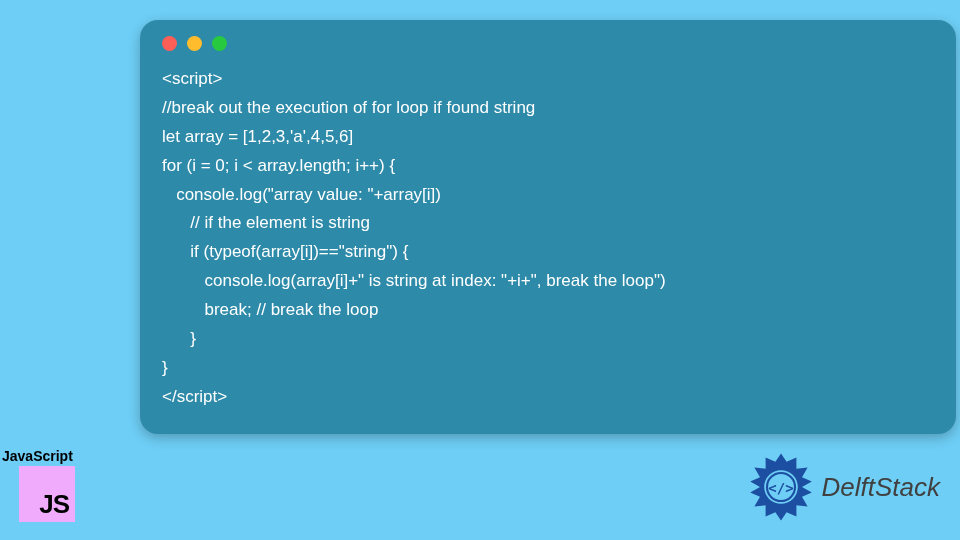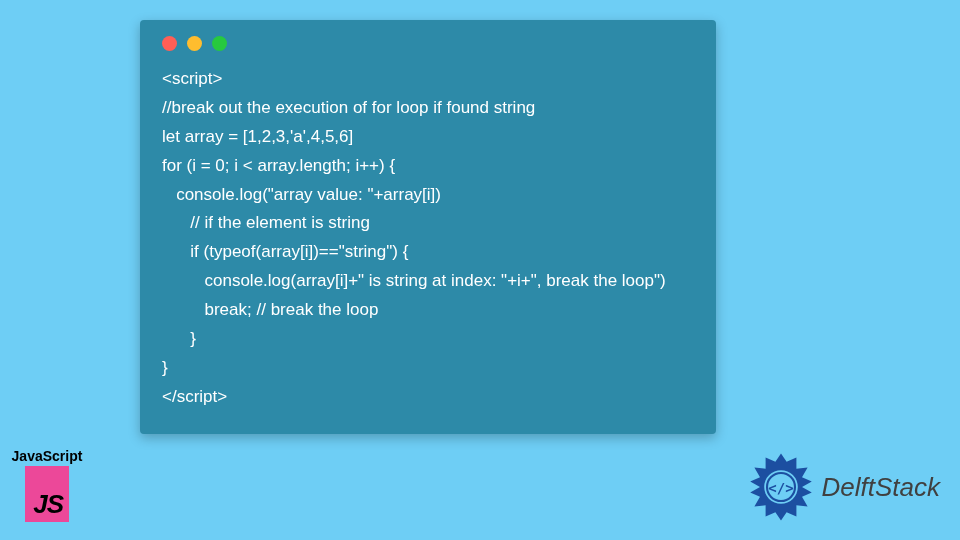--- a/index.html
+++ b/index.html
@@ -8,23 +8,23 @@
     height: 540px;
     background: #6ECEF5;
     font-family: Arial, Helvetica, sans-serif;
     position: relative;
     overflow: hidden;
   }
   .code-window {
     position: absolute;
     left: 140px;
     top: 20px;
-    width: 576px;
+    width: 816px;
     background: #2D8AA8;
-    border-radius: 4px;
+    border-radius: 18px;
     box-shadow: 0 4px 12px rgba(0,0,0,0.25);
     padding: 16px 22px 22px 22px;
   }
   .traffic-lights {
     display: flex;
     gap: 10px;
     margin-bottom: 14px;
   }
   .dot {
     width: 15px;
@@ -40,35 +40,33 @@
     line-height: 1.7;
     font-family: Arial, Helvetica, sans-serif;
     white-space: pre;
     overflow: hidden;
   }
   .js-badge {
     position: absolute;
     left: 2px;
     top: 448px;
     width: 90px;
-    text-align: center;
   }
   .js-badge .label {
     font-size: 14px;
     font-weight: bold;
     color: #000;
     margin-bottom: 2px;
   }
   .js-logo {
-    width: 44px;
+    width: 56px;
     height: 56px;
-    background: #ec4899;
+    background: #f0abfc;
     margin: 0 auto;
     position: relative;
-    font-style: italic;
   }
   .js-logo .text {
     position: absolute;
     bottom: 2px;
     right: 6px;
     font-weight: bold;
     font-size: 26px;
     color: #000;
     font-family: Arial, sans-serif;
     letter-spacing: -1px;

